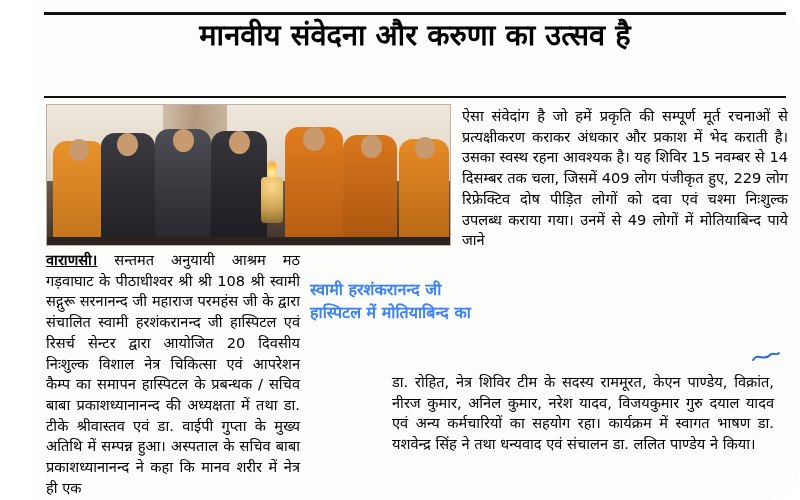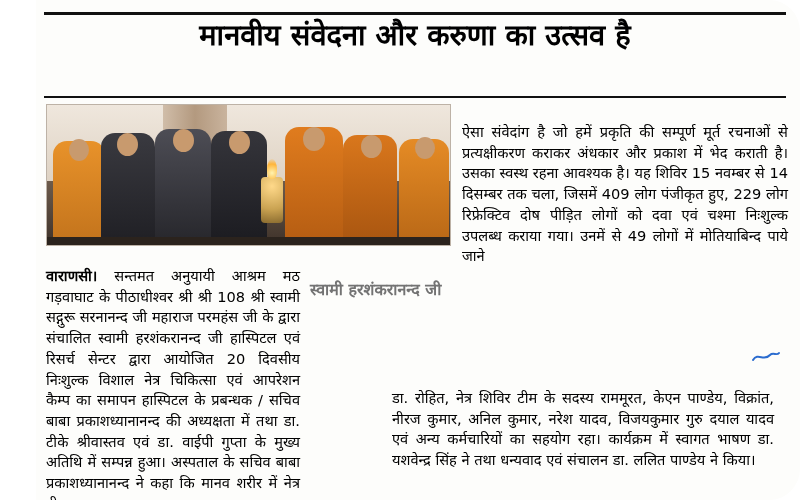--- a/index.html
+++ b/index.html
@@ -117,23 +117,22 @@
   }
 
   
   .col {
     position: absolute;
     color: #000;
     font-family: "DejaVu Sans", sans-serif;
     font-size: 14.6px;
     line-height: 1.42;
     text-align: justify;
-    margin-top: 16px;
-  }
-  .col b { font-weight: bold; }
+  }
+  .col b { font-weight: bold; text-decoration: underline; }
 
   .col-right-top {
     left: 462px;
     top: 106px;
     width: 326px;
   }
   .col-left-mid {
     left: 46px;
     top: 250px;
     width: 254px;
@@ -152,21 +151,21 @@
   
   .pullquote {
     position: absolute;
     left: 310px;
     top: 278px;
     width: 188px;
     font-family: "DejaVu Sans", sans-serif;
     font-weight: bold;
     font-size: 16px;
     line-height: 1.45;
-    color: #737373;
+    color: #3b82f6;
   }
   .pullquote .ln { display: block; }
 
   
   .mark {
     position: absolute;
     left: 752px;
     top: 350px;
     width: 28px;
     height: 14px;
@@ -226,20 +225,21 @@
 
     <div class="bar-bottom"></div>
   </div>
 
   <div class="col col-right-top">ऐसा संवेदांग है जो हमें प्रकृति की सम्पूर्ण मूर्त रचनाओं से प्रत्यक्षीकरण कराकर अंधकार और प्रकाश में भेद कराती है। उसका स्वस्थ रहना आवश्यक है। यह शिविर 15 नवम्बर से 14 दिसम्बर तक चला, जिसमें 409 लोग पंजीकृत हुए, 229 लोग रिफ्रेक्टिव दोष पीड़ित लोगों को दवा एवं चश्मा निःशुल्क उपलब्ध कराया गया। उनमें से 49 लोगों में मोतियाबिन्द पाये जाने</div>
 
   <div class="col col-left-mid"><b>वाराणसी।</b><span> सन्तमत अनुयायी आश्रम मठ गड़वाघाट के पीठाधीश्वर श्री श्री 108 श्री स्वामी सद्गुरू सरनानन्द जी महाराज परमहंस जी के द्वारा संचालित स्वामी हरशंकरानन्द जी हास्पिटल एवं रिसर्च सेन्टर द्वारा आयोजित 20 दिवसीय निःशुल्क विशाल नेत्र चिकित्सा एवं आपरेशन कैम्प का समापन हास्पिटल के प्रबन्धक / सचिव बाबा प्रकाशध्यानानन्द की अध्यक्षता में तथा डा. टीके श्रीवास्तव एवं डा. वाईपी गुप्ता के मुख्य अतिथि में सम्पन्न हुआ। अस्पताल के सचिव बाबा प्रकाशध्यानानन्द ने कहा कि मानव शरीर में नेत्र ही एक</span></div>
 
   <div class="pullquote">
     <span class="ln">स्वामी हरशंकरानन्द जी</span>
+    <span class="ln">हास्पिटल में मोतियाबिन्द का</span>
   </div>
 
 
   <div class="col col-bottom-right">डा. रोहित, नेत्र शिविर टीम के सदस्य राममूरत, केएन पाण्डेय, विक्रांत, नीरज कुमार, अनिल कुमार, नरेश यादव, विजयकुमार गुरु दयाल यादव एवं अन्य कर्मचारियों का सहयोग रहा। कार्यक्रम में स्वागत भाषण डा. यशवेन्द्र सिंह ने तथा धन्यवाद एवं संचालन डा. ललित पाण्डेय ने किया।</div>
 
   <div class="mark">
     <svg width="28" height="14" viewBox="0 0 28 14" xmlns="http://www.w3.org/2000/svg">
       <path d="M1 10 C 6 2, 12 12, 18 5 C 21 2, 25 6, 27 3" stroke="#2b6ccf" stroke-width="2" fill="none" stroke-linecap="round"></path>
     </svg>
   </div>

